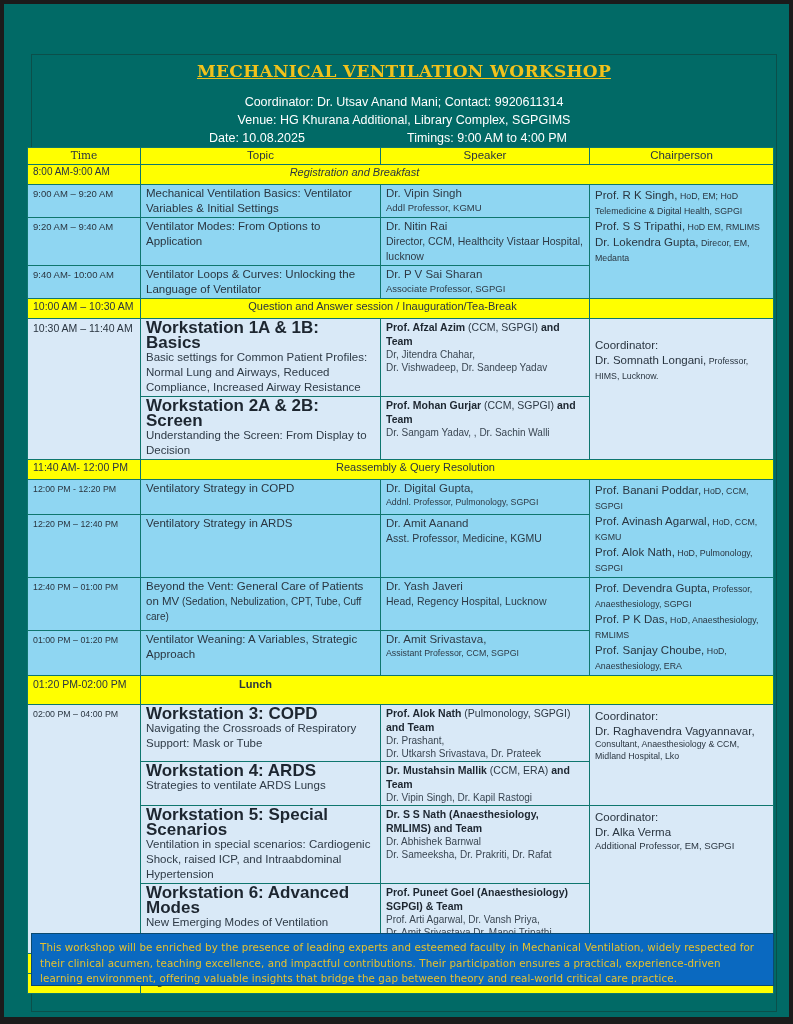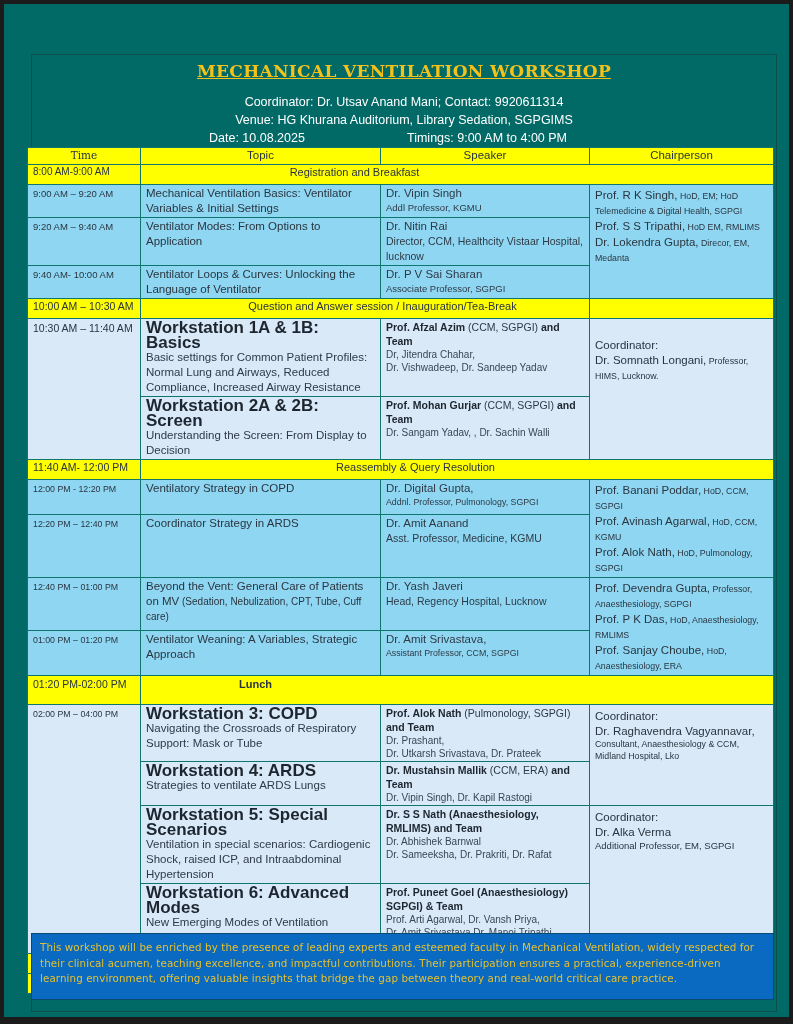--- a/index.html
+++ b/index.html
@@ -52,34 +52,34 @@
   .team-lead { font-size: 10.5px; line-height: 14px; color: #2e3a46; }
   .team-lead b { color: #1d2630; }
   .team-members { font-size: 10px; line-height: 13px; color: #3a4652; }
   .chair { font-size: 11.5px; line-height: 14px; color: #2e3a46; padding-top: 3px !important; }
   .chair .nm { font-size: 11.5px; }
   .chair .aff { font-size: 8.8px; }
   .chair .entry { margin-bottom: 1px; }
   .coord-label { font-size: 11.5px; line-height: 16px; }
 
   .footer {
-    position: absolute; left: 31px; top: 933px; width: 743px; height: 67px;
+    position: absolute; left: 31px; top: 933px; width: 743px; height: 53px;
     background: #0a69c0; border: 1px solid #0b4a70;
     color: #e6c12f; font-family: "DejaVu Sans", sans-serif; font-size: 10.3px; line-height: 15.5px;
     padding: 6px 8px; letter-spacing: 0.1px;
   }
 </style>
 </head>
 <body>
 
 <div class="page">
   <div class="frame">
     <div class="title">MECHANICAL VENTILATION WORKSHOP</div>
     <div class="info l1">Coordinator: Dr. Utsav Anand Mani; Contact: 9920611314</div>
-    <div class="info l2">Venue: HG Khurana Auditorium, Library Sedation, SGPGIMS</div>
+    <div class="info l2">Venue: HG Khurana Additional, Library Complex, SGPGIMS</div>
     <div class="info l3">
       <span class="date">Date: 10.08.2025</span>
       <span class="timing">Timings: 9:00 AM to 4:00 PM</span>
     </div>
   </div>
 </div>
 
 <table class="sched">
   <colgroup>
       <col class="c1">
@@ -91,21 +91,21 @@
   <tbody>
       <tr class="hdr">
     <td class="time">Time</td>
     <td>Topic</td>
     <td>Speaker</td>
     <td>Chairperson</td>
   </tr>
 
   <tr class="yel">
     <td style="font-size:10px;">8:00 AM-9:00 AM</td>
-    <td colspan="3" class="center" style="padding-right:210px;">Registration and Breakfast</td>
+    <td colspan="3" class="center" style="padding-right:210px;font-style:italic;">Registration and Breakfast</td>
   </tr>
 
   <tr class="blue">
     <td class="time-cell" style="height:33px;">9:00 AM – 9:20 AM</td>
     <td class="topic">Mechanical Ventilation Basics: Ventilator Variables &amp; Initial Settings</td>
     <td>
       <div class="sp-name">Dr. Vipin Singh</div>
       <div class="sp-sub">Addl Professor, KGMU</div>
     </td>
     <td rowspan="3" class="chair">
@@ -177,21 +177,21 @@
       <div class="sp-sub" style="font-size:8.8px;">Addnl. Professor, Pulmonology, SGPGI</div>
     </td>
     <td rowspan="2" class="chair">
       <div class="entry"><span class="nm">Prof. Banani Poddar,</span><span class="aff"> HoD, CCM, SGPGI</span></div>
       <div class="entry"><span class="nm">Prof. Avinash Agarwal,</span><span class="aff"> HoD, CCM, KGMU</span></div>
       <div class="entry"><span class="nm">Prof. Alok Nath,</span><span class="aff"> HoD, Pulmonology, SGPGI</span></div>
     </td>
   </tr>
   <tr class="blue">
     <td class="time-cell" style="height:55px; font-size:8.8px;">12:20 PM – 12:40 PM</td>
-    <td class="topic">Coordinator Strategy in ARDS</td>
+    <td class="topic">Ventilatory Strategy in ARDS</td>
     <td>
       <div class="sp-name">Dr. Amit Aanand</div>
       <div class="sp-sub md">Asst. Professor, Medicine, KGMU</div>
     </td>
   </tr>
 
   <tr class="blue">
     <td class="time-cell" style="height:45px; font-size:8.8px;">12:40 PM – 01:00 PM</td>
     <td class="topic"><span>Beyond the Vent: General Care of Patients on MV</span><small> (Sedation, Nebulization, CPT, Tube, Cuff care)</small></td>
     <td>

